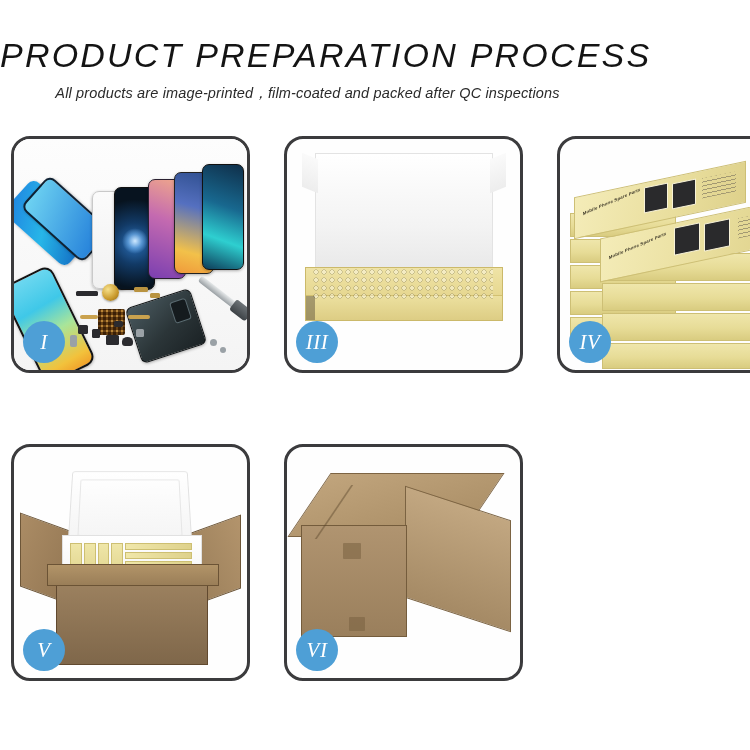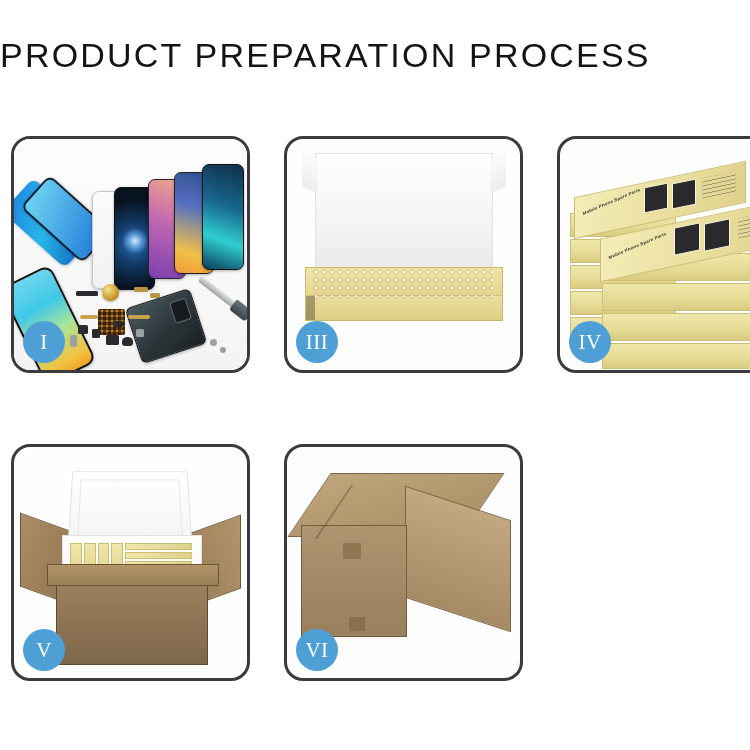--- a/index.html
+++ b/index.html
@@ -1,21 +1,21 @@
 <!DOCTYPE html>
 <html><head>
 <meta charset="utf-8">
 <style>
   html,body{margin:0;padding:0;}
   body{
     width:750px;height:750px;background:#ffffff;
     font-family:"Liberation Sans", sans-serif;
     overflow:hidden;position:relative;
   }
-  .page{width:615px;height:750px;position:relative;}
+  .page{width:615px;height:750px;position:relative;font-style:italic;}
 
   
   .header{padding-top:38px;text-align:center;}
   .title{
     font-size:34px;font-weight:400;letter-spacing:2.2px;color:#141414;
     line-height:1.05;font-family:"Liberation Sans", sans-serif;
     white-space:nowrap;
   }
   .subtitle{
     margin-top:10px;font-size:14.5px;color:#2a2a2a;letter-spacing:.15px;
@@ -293,20 +293,21 @@
   .seam{position:absolute;background:rgba(90,70,45,.45);}
   .tapebit{position:absolute;background:rgba(120,96,64,.55);border-radius:1px;}
 </style>
 </head>
 <body>
 
 <div class="page">
 
   <div class="header">
     <div class="title">PRODUCT PREPARATION PROCESS</div>
+    <div class="subtitle">All products are image-printed，film-coated and packed after QC inspections</div>
   </div>
 
   <div class="grid">
 
     <div class="panel">
       <div class="scene">
         <div class="p1bg"></div>
         <div class="ph ph-a"></div>
         <div class="ph ph-a2"></div>
         <div class="ph ph-b"></div>

